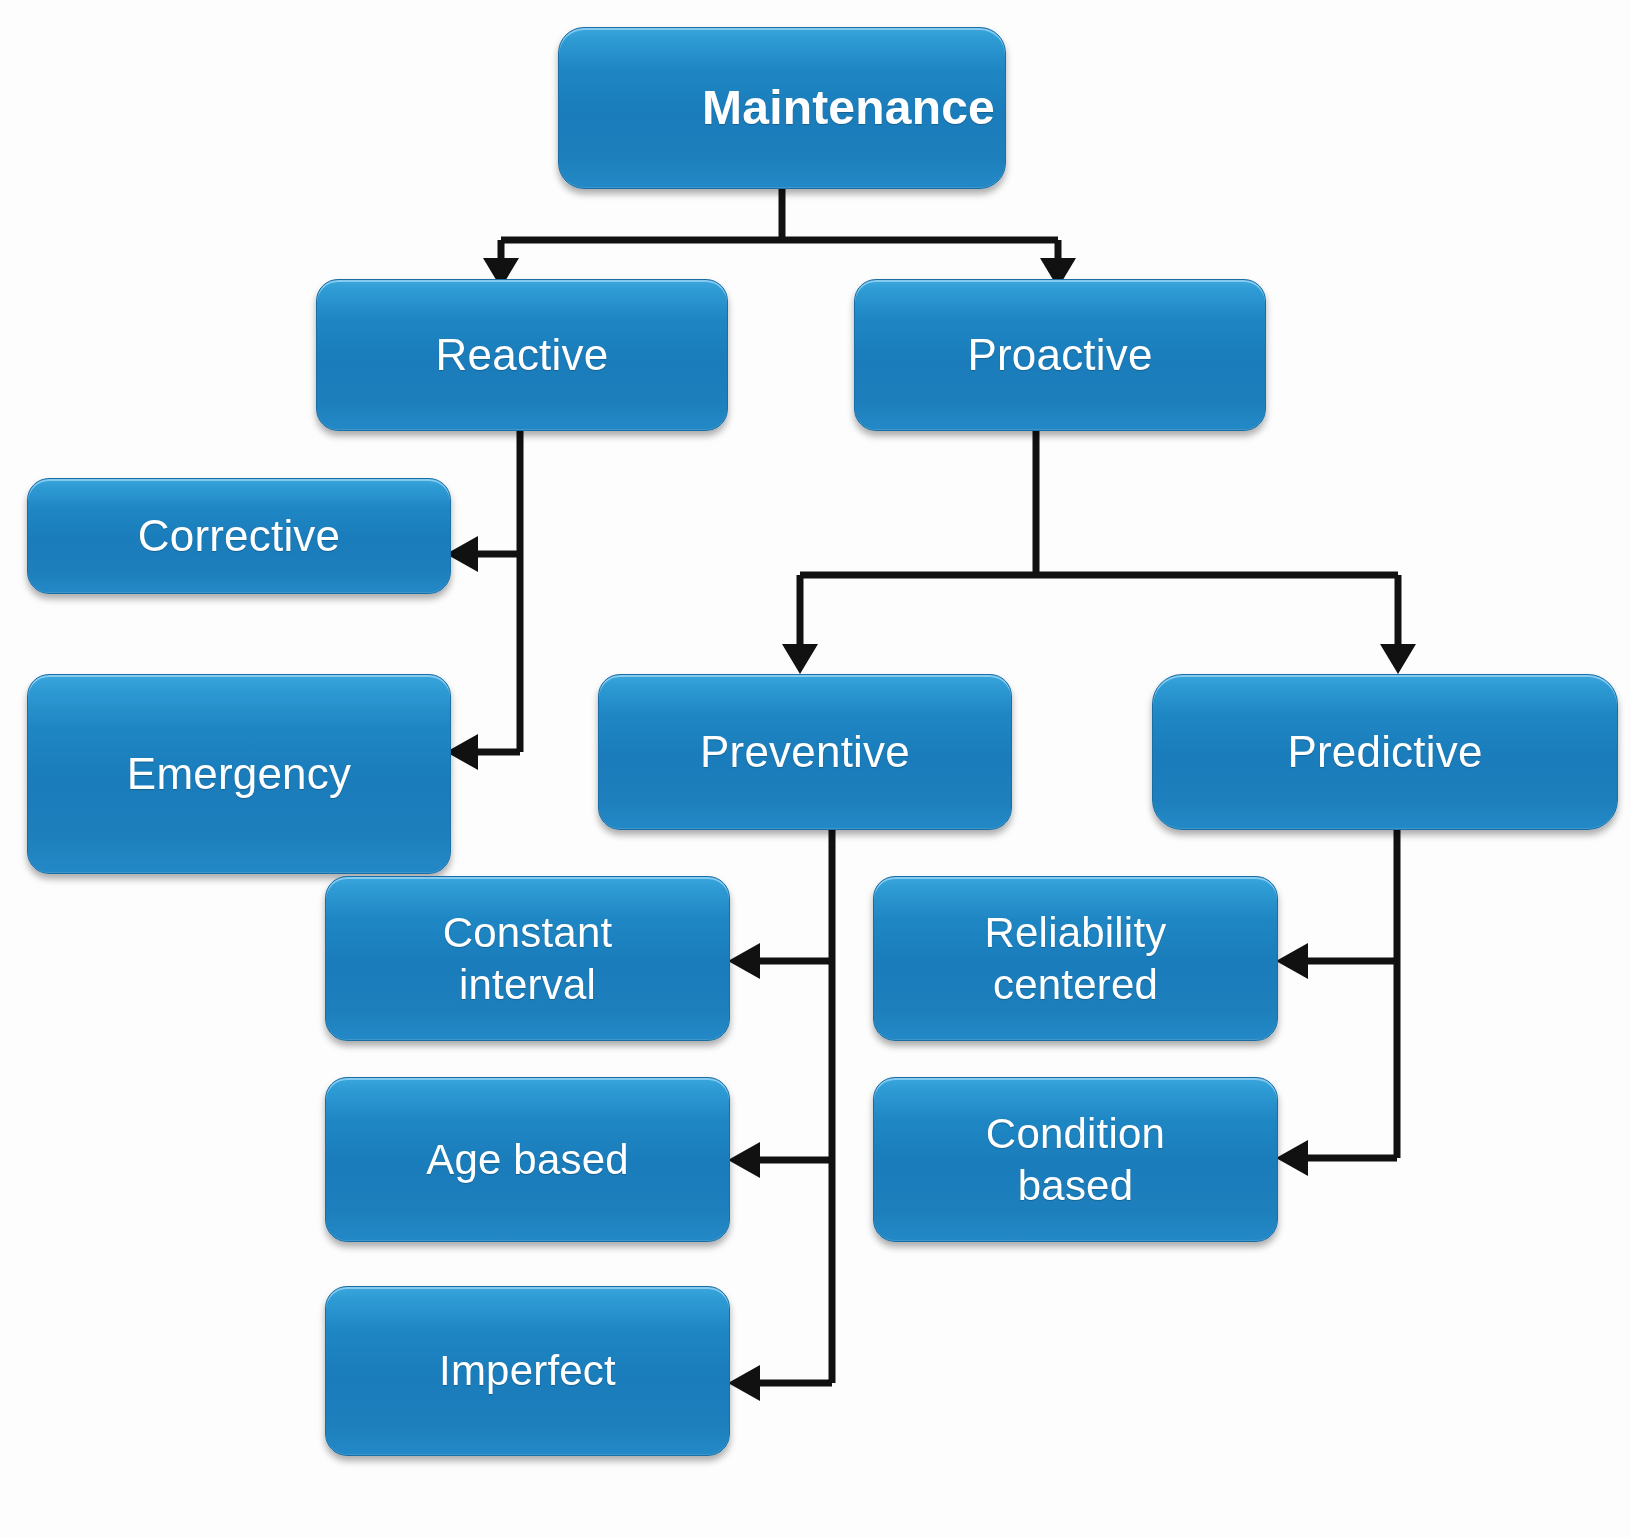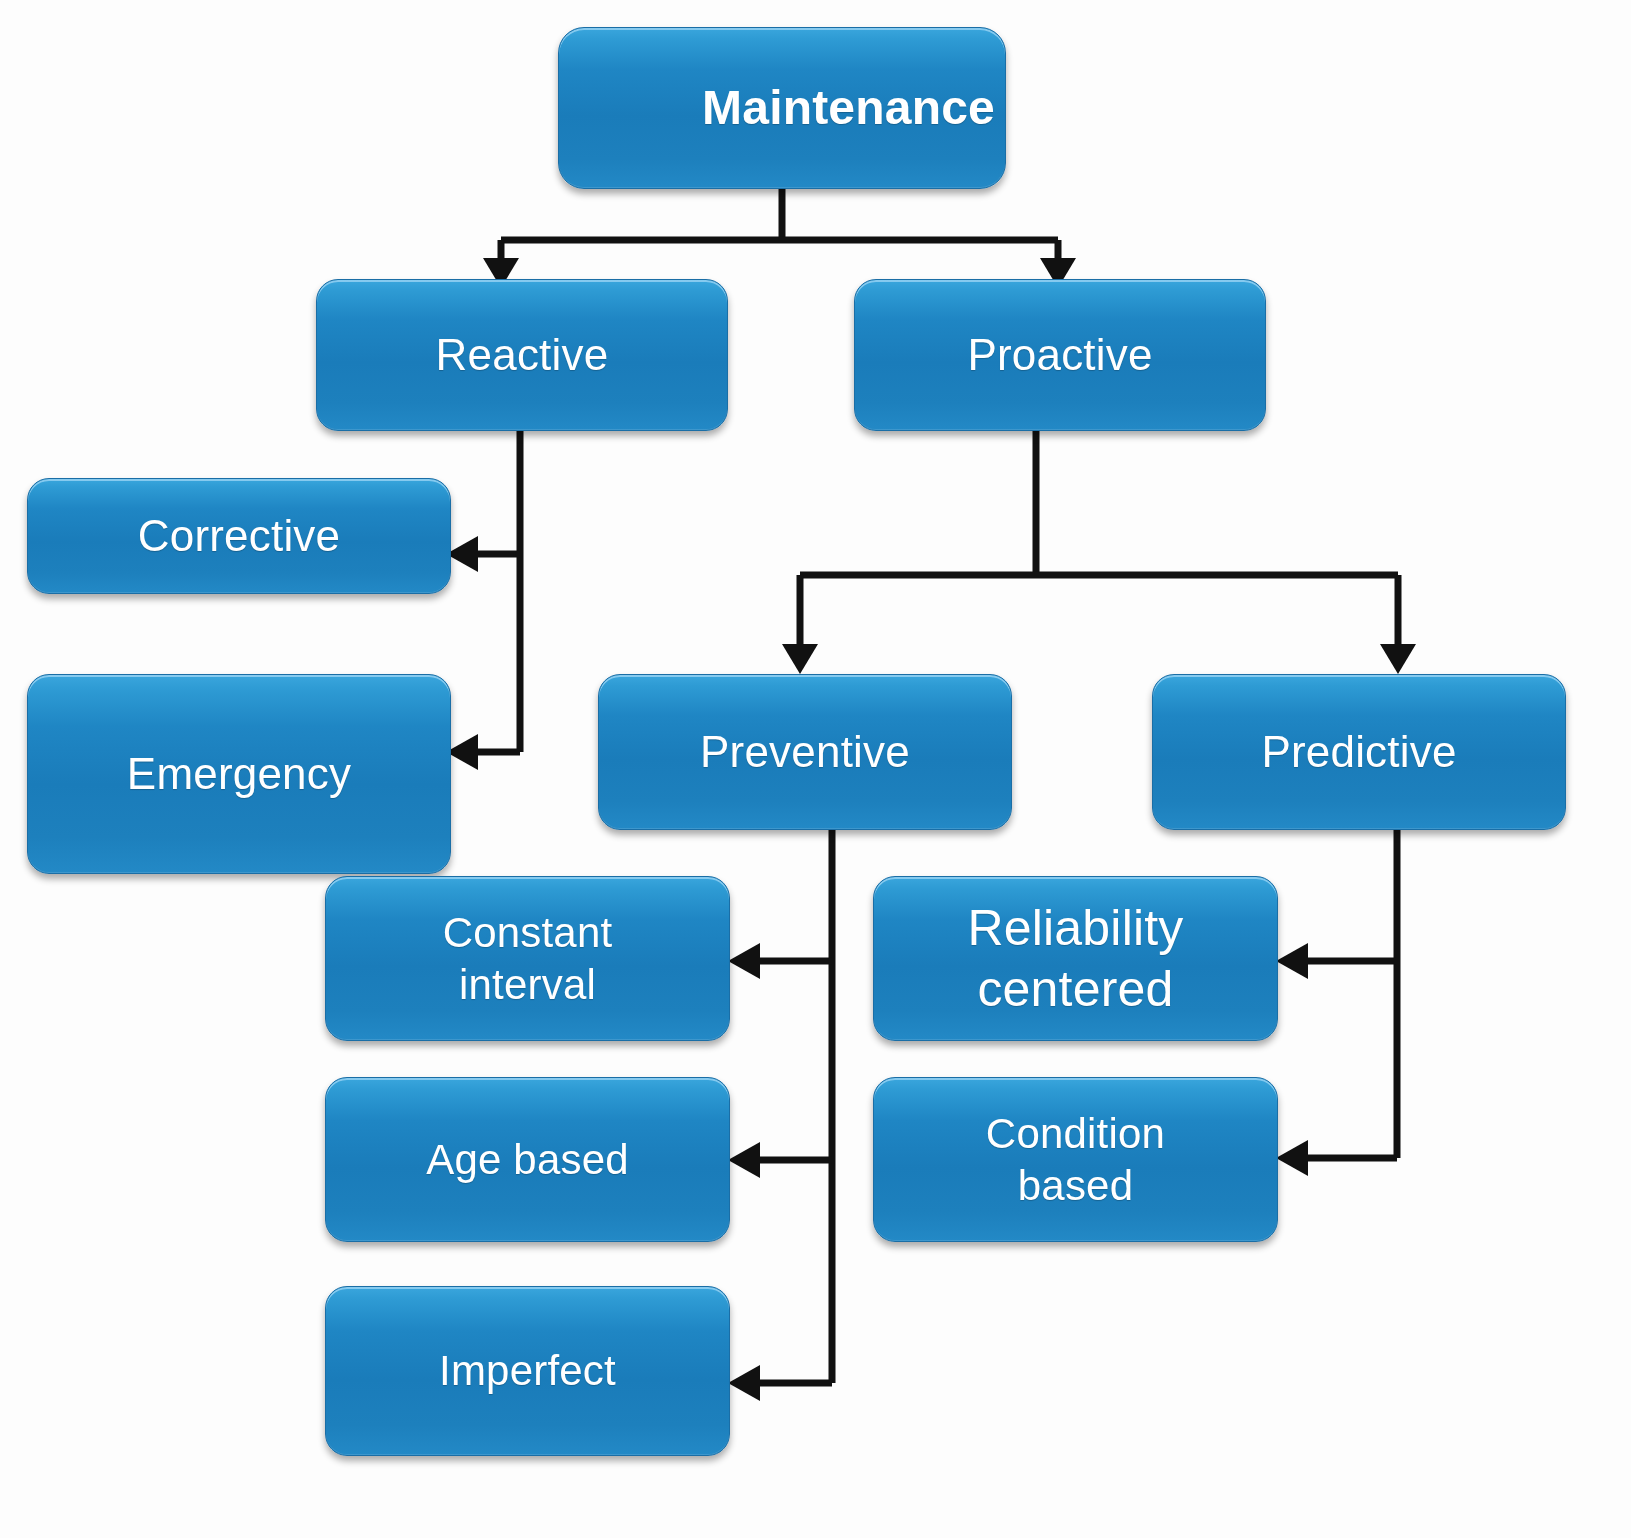--- a/index.html
+++ b/index.html
@@ -71,30 +71,31 @@
   }
   #node-emergency {
     left: 27px;   top: 674px;  width: 424px; height: 200px;
     font-size: 44px;
   }
   #node-preventive {
     left: 598px;  top: 674px;  width: 414px; height: 156px;
     font-size: 44px;
   }
   #node-predictive {
-    left: 1152px; top: 674px;  width: 414px; height: 156px;
-    font-size: 44px;
+    left: 1152px; top: 674px;  width: 466px; height: 156px;
+    font-size: 44px;
+    border-radius: 30px;
   }
   #node-constant-interval {
     left: 325px;  top: 876px;  width: 405px; height: 165px;
     font-size: 42px;
   }
   #node-reliability-centered {
     left: 873px;  top: 876px;  width: 405px; height: 165px;
-    font-size: 50px;
+    font-size: 42px;
     align-items: center;
   }
   #node-age-based {
     left: 325px;  top: 1077px; width: 405px; height: 165px;
     font-size: 42px;
   }
   #node-condition-based {
     left: 873px;  top: 1077px; width: 405px; height: 165px;
     font-size: 42px;
   }

